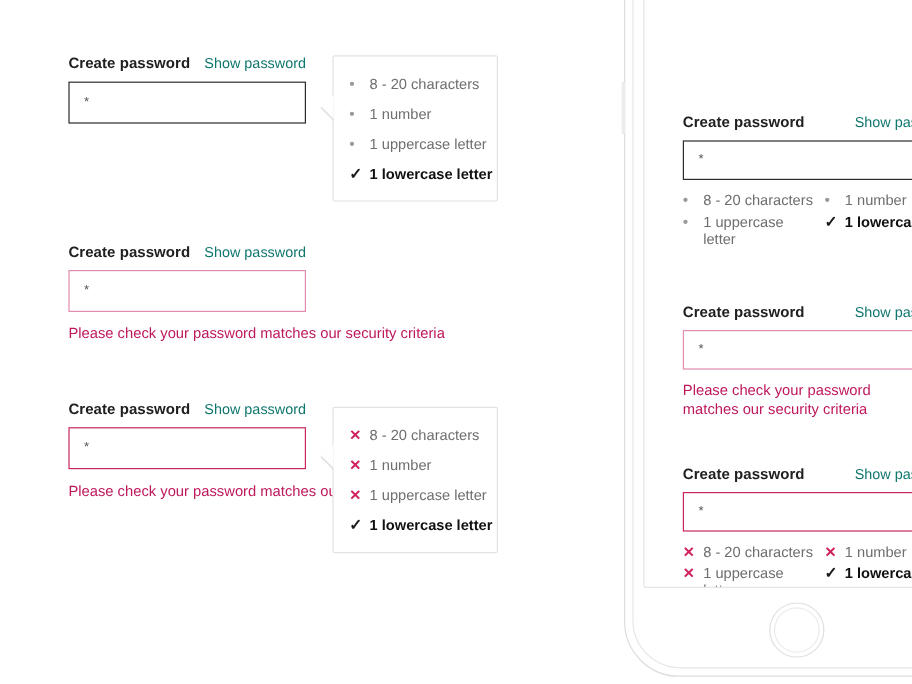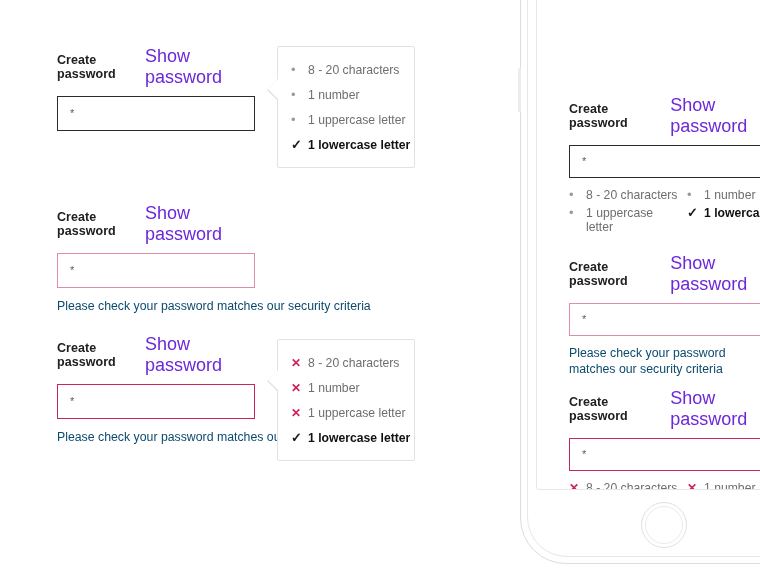--- a/index.html
+++ b/index.html
@@ -21,22 +21,22 @@
     display: flex;
     align-items: center;
   }
   .field-label {
     font-size: 12.5px;
     font-weight: bold;
     color: #202020;
     letter-spacing: 0.05px;
   }
   .show-password {
-    font-size: 18px;
-    color: #6d28d9;
+    font-size: 12px;
+    color: #0f766e;
     font-weight: normal;
     cursor: pointer;
   }
   .pw-input {
     box-sizing: border-box;
     background: #ffffff;
     display: flex;
     align-items: center;
     position: relative;
   }
@@ -44,21 +44,21 @@
     font-size: 11px;
     color: #5a5a5a;
     line-height: 1;
     display: block;
   }
   .pw-input.state-default { border: 1.6px solid #2b2b2b; }
   .pw-input.state-error-soft { border: 1.3px solid #e08daf; }
   .pw-input.state-error-strong { border: 1.8px solid #c9255f; }
 
   .error-msg {
-    color: #0c4a6e;
+    color: #be185d;
     font-size: 12.3px;
     line-height: 1.27;
   }
 
   
   .callout {
     position: absolute;
     box-sizing: border-box;
     background: #ffffff;
     border: 1px solid #e2e2e2;

